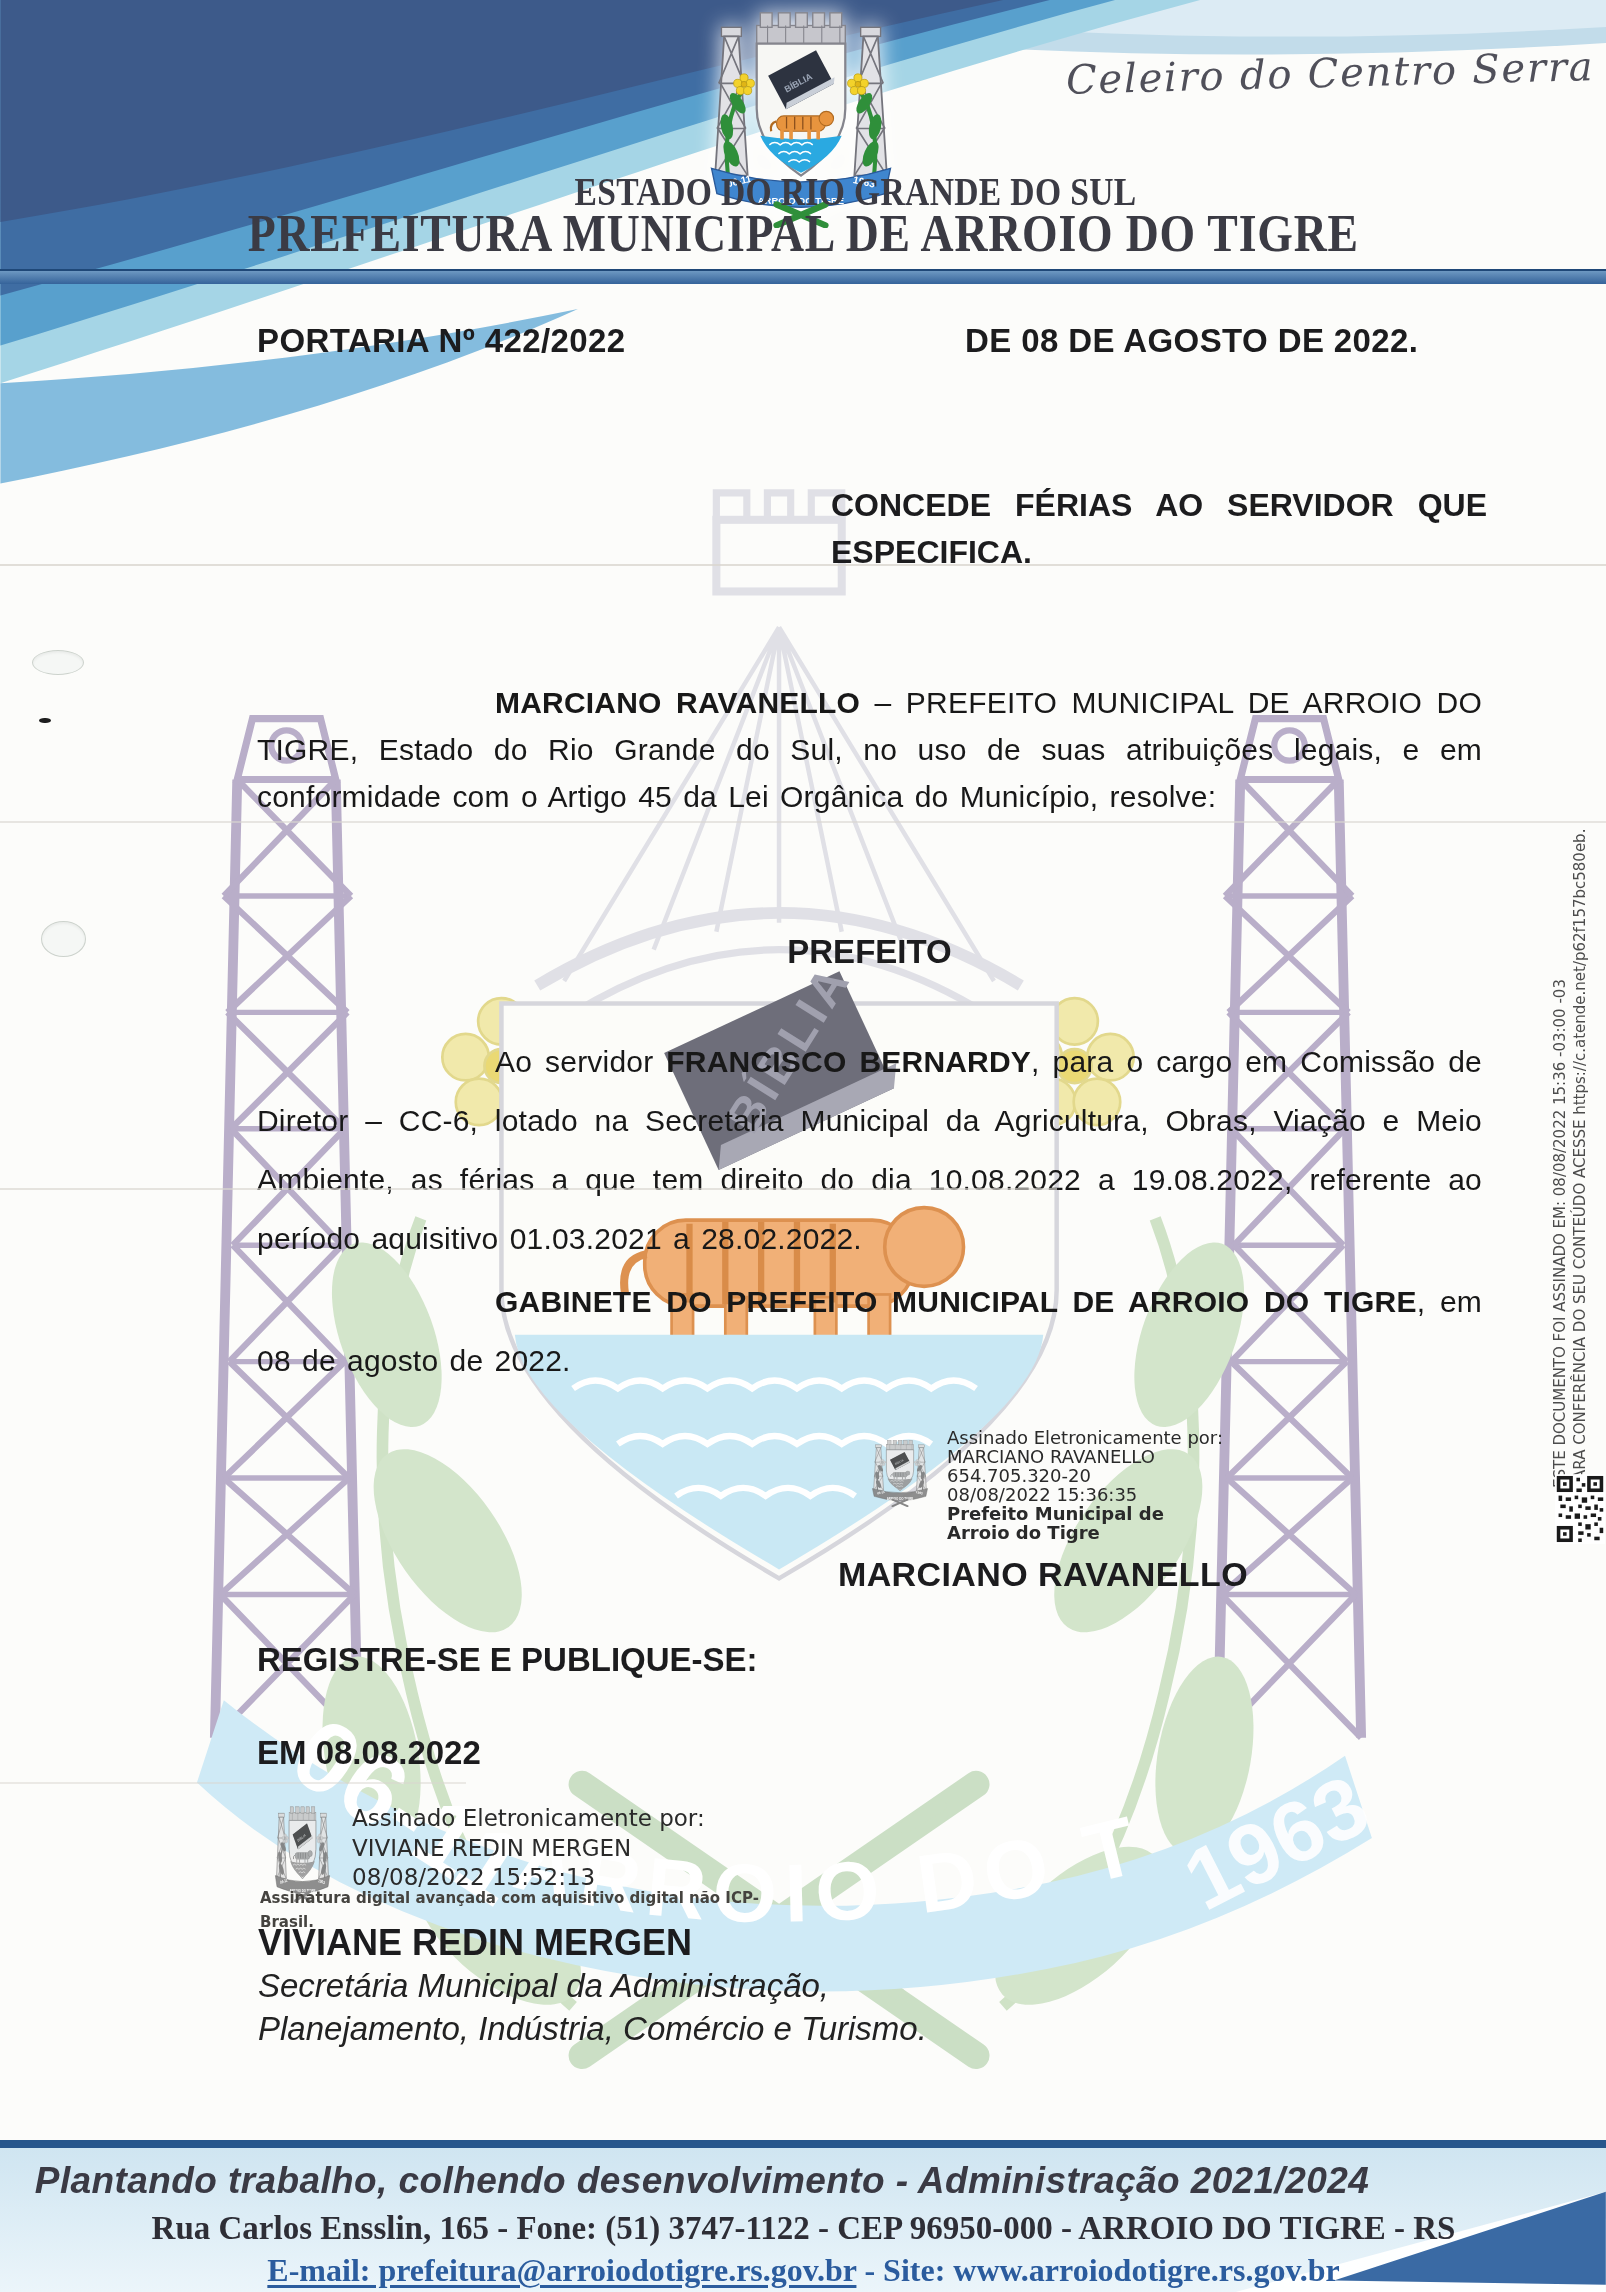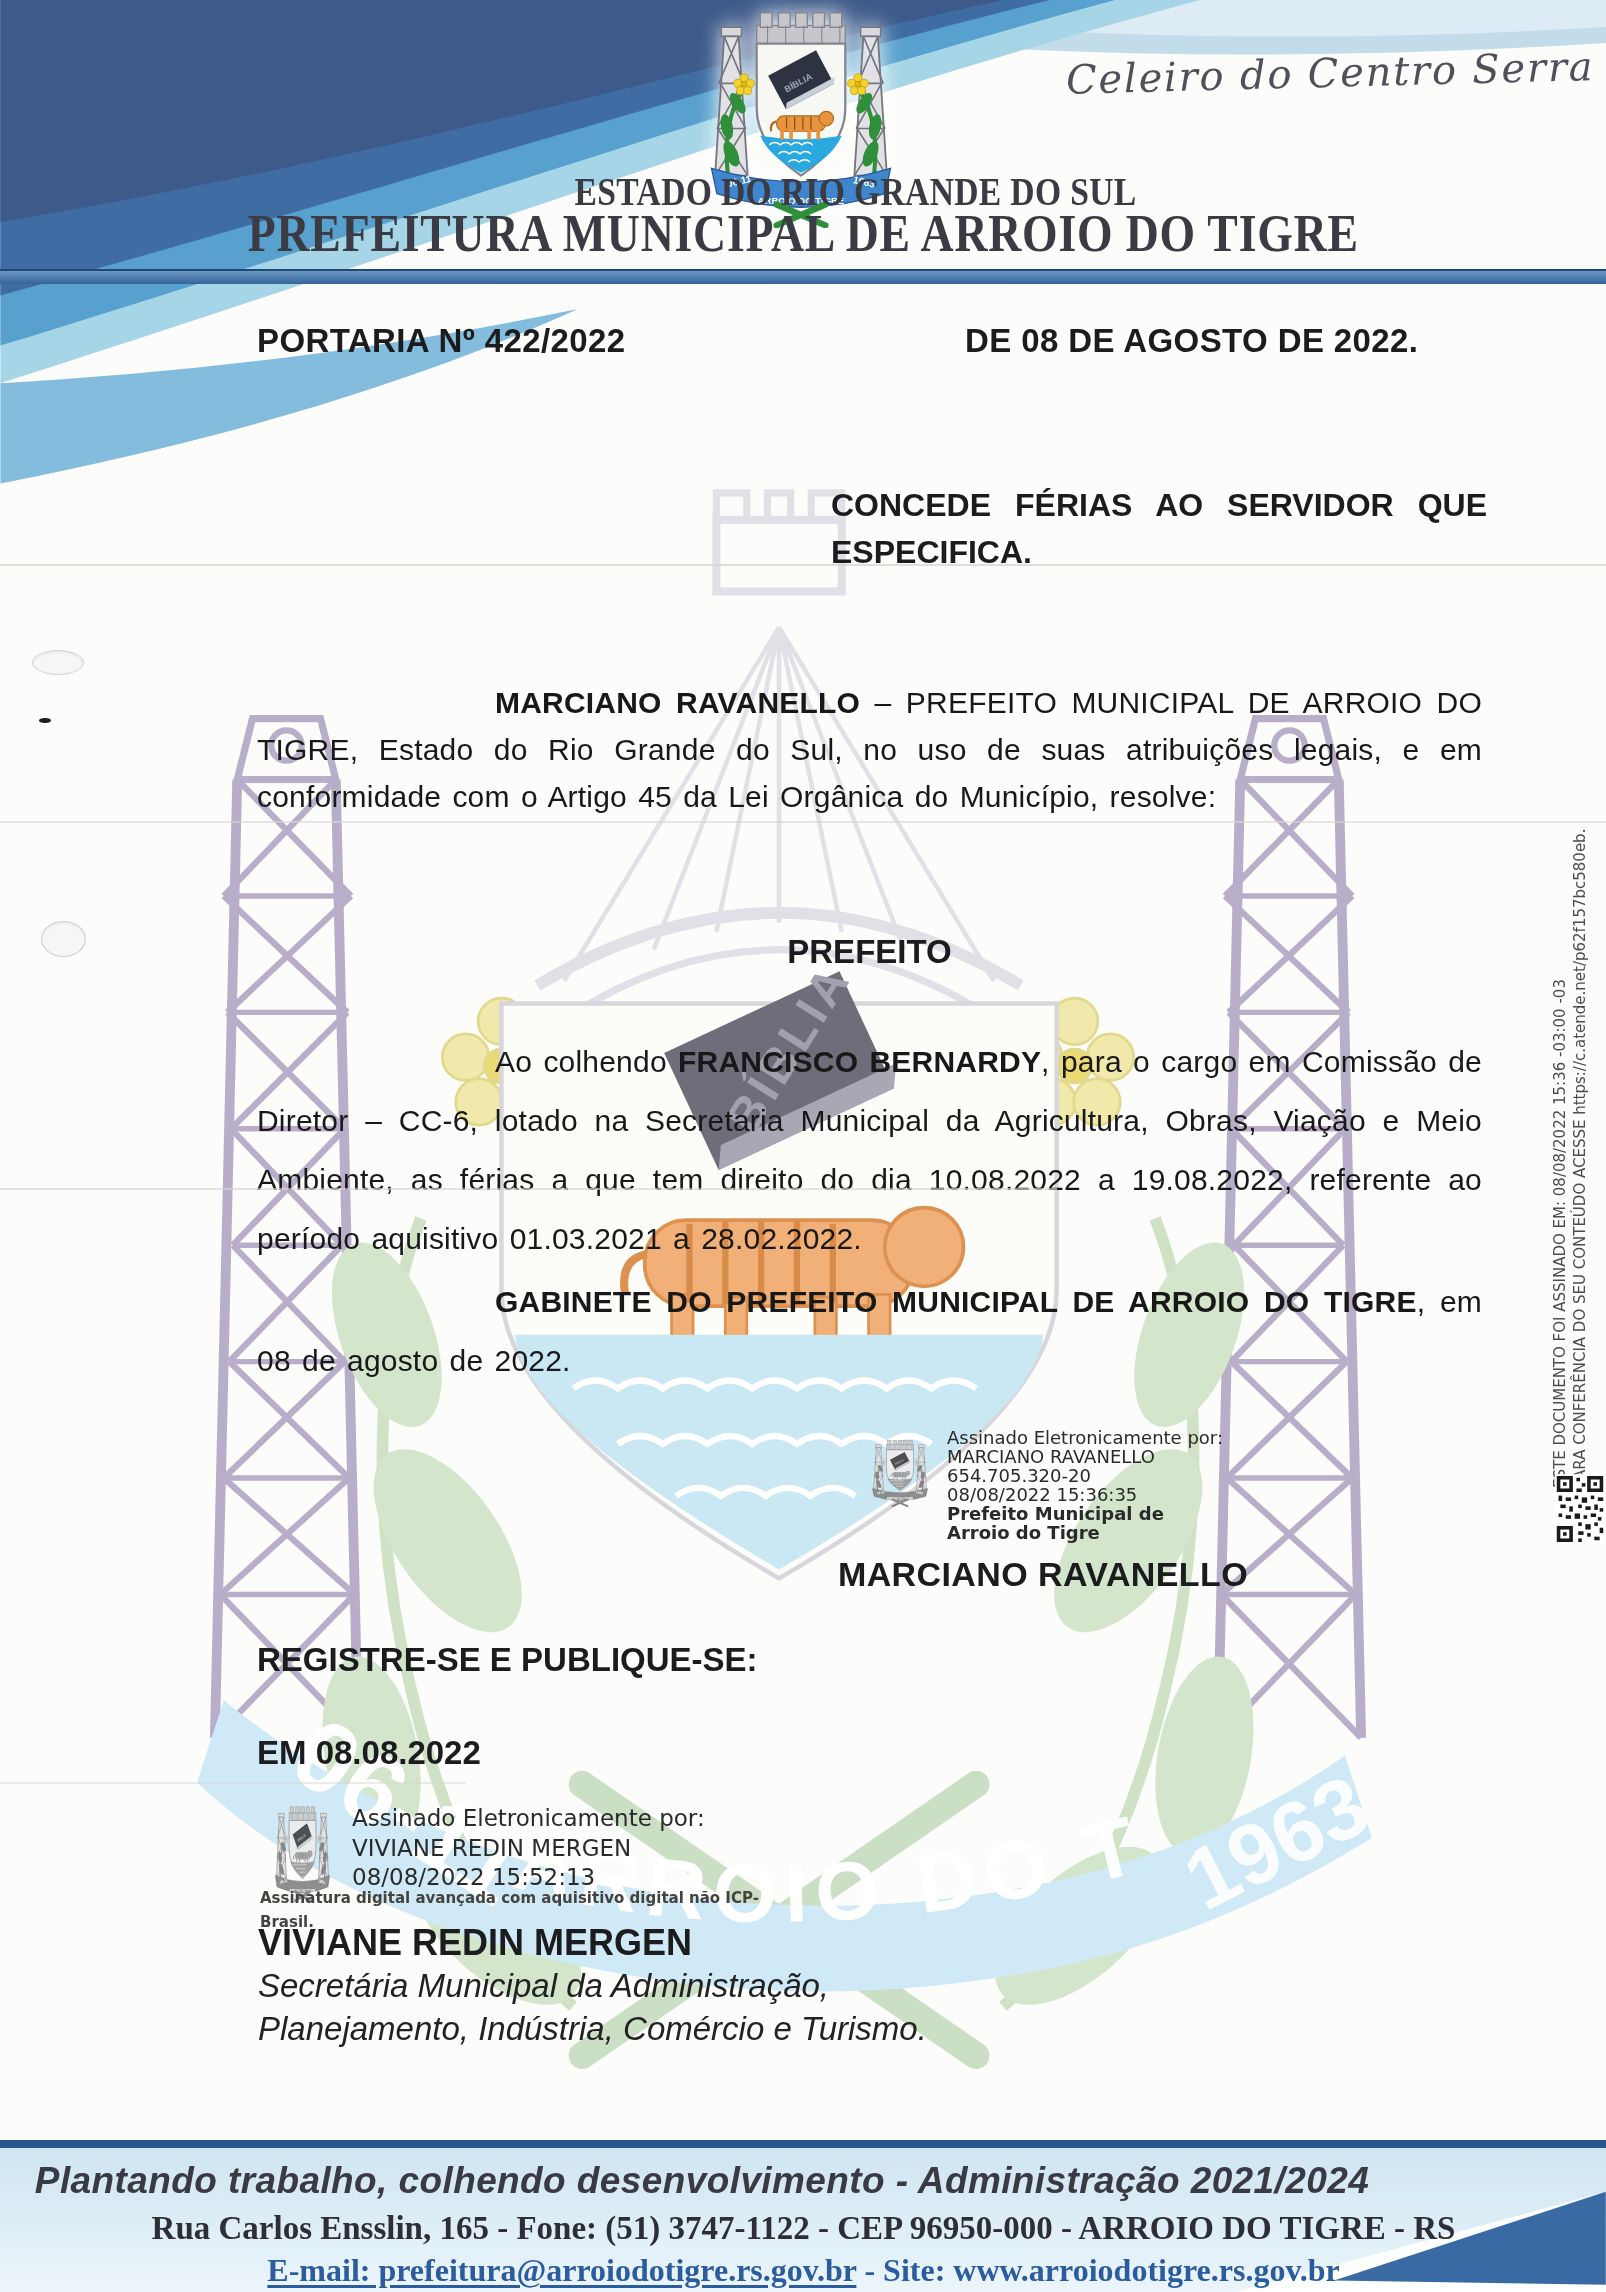--- a/index.html
+++ b/index.html
@@ -249,21 +249,21 @@
   </svg>
 
   <div class="abs portaria">PORTARIA Nº 422/2022</div>
   <div class="abs dateline">DE 08 DE AGOSTO DE 2022.</div>
   <div class="abs summary">CONCEDE FÉRIAS AO SERVIDOR QUE ESPECIFICA.</div>
 
   <div class="abs para p1"><span class="b">MARCIANO RAVANELLO</span><span> – PREFEITO MUNICIPAL DE ARROIO DO TIGRE, Estado do Rio Grande do Sul, no uso de suas atribuições legais, e em conformidade com o Artigo 45 da Lei Orgânica do Município, resolve:</span></div>
 
   <div class="abs conceder">PREFEITO</div>
 
-  <div class="abs para p2"><span>Ao colhendo </span><span class="b">FRANCISCO BERNARDY</span><span>, para o cargo em Comissão de Diretor – CC-6, lotado na Secretaria Municipal da Agricultura, Obras, Viação e Meio Ambiente, as férias a que tem direito do dia 10.08.2022 a 19.08.2022, referente ao período aquisitivo 01.03.2021 a 28.02.2022.</span></div>
+  <div class="abs para p2"><span>Ao servidor </span><span class="b">FRANCISCO BERNARDY</span><span>, para o cargo em Comissão de Diretor – CC-6, lotado na Secretaria Municipal da Agricultura, Obras, Viação e Meio Ambiente, as férias a que tem direito do dia 10.08.2022 a 19.08.2022, referente ao período aquisitivo 01.03.2021 a 28.02.2022.</span></div>
 
   <div class="abs para p3"><span class="b">GABINETE DO PREFEITO MUNICIPAL DE ARROIO DO TIGRE</span><span>, em 08 de agosto de 2022.</span></div>
 
   <svg class="abs sig-m-icon sig-crest" viewBox="0 0 230 250" preserveAspectRatio="none">
       <use href="#crest-sym"></use>
     </svg>
   <div class="abs sig-m-text">
     <div>Assinado Eletronicamente por:</div>
     <div>MARCIANO RAVANELLO</div>
     <div>654.705.320-20</div>

